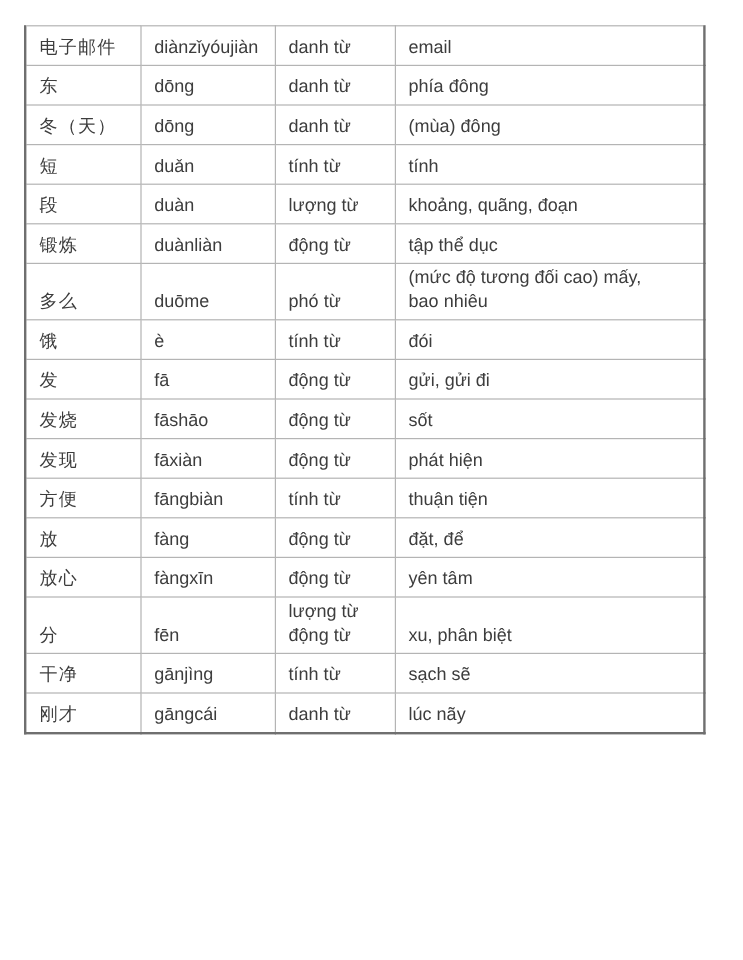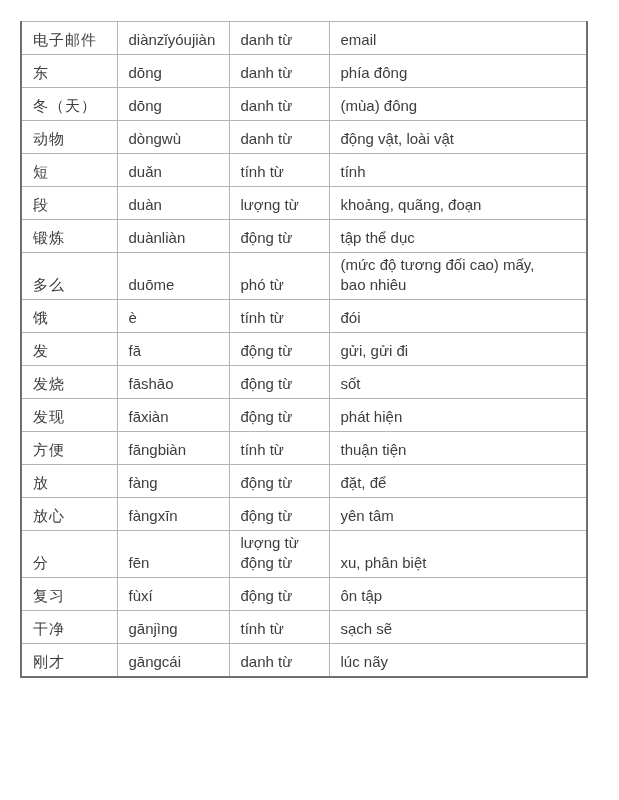--- a/index.html
+++ b/index.html
@@ -62,26 +62,20 @@
           <td class="hanzi-cell">东</td>
           <td class="pinyin-cell">dōng</td>
           <td class="pos-cell">danh từ</td>
           <td class="meaning-cell">phía đông</td>
         </tr>
         <tr>
           <td class="hanzi-cell">冬（天）</td>
           <td class="pinyin-cell">dōng</td>
           <td class="pos-cell">danh từ</td>
           <td class="meaning-cell">(mùa) đông</td>
-        </tr>
-        <tr>
-          <td class="hanzi-cell">动物</td>
-          <td class="pinyin-cell">dòngwù</td>
-          <td class="pos-cell">danh từ</td>
-          <td class="meaning-cell">động vật, loài vật</td>
         </tr>
         <tr>
           <td class="hanzi-cell">短</td>
           <td class="pinyin-cell">duǎn</td>
           <td class="pos-cell">tính từ</td>
           <td class="meaning-cell">tính</td>
         </tr>
         <tr>
           <td class="hanzi-cell">段</td>
           <td class="pinyin-cell">duàn</td>
@@ -144,26 +138,20 @@
           <td class="meaning-cell">yên tâm</td>
         </tr>
         <tr>
           <td class="hanzi-cell">分</td>
           <td class="pinyin-cell">fēn</td>
           <td class="pos-cell">lượng từ
 động từ</td>
           <td class="meaning-cell">xu, phân biệt</td>
         </tr>
         <tr>
-          <td class="hanzi-cell">复习</td>
-          <td class="pinyin-cell">fùxí</td>
-          <td class="pos-cell">động từ</td>
-          <td class="meaning-cell">ôn tập</td>
-        </tr>
-        <tr>
           <td class="hanzi-cell">干净</td>
           <td class="pinyin-cell">gānjìng</td>
           <td class="pos-cell">tính từ</td>
           <td class="meaning-cell">sạch sẽ</td>
         </tr>
         <tr>
           <td class="hanzi-cell">刚才</td>
           <td class="pinyin-cell">gāngcái</td>
           <td class="pos-cell">danh từ</td>
           <td class="meaning-cell">lúc nãy</td>

